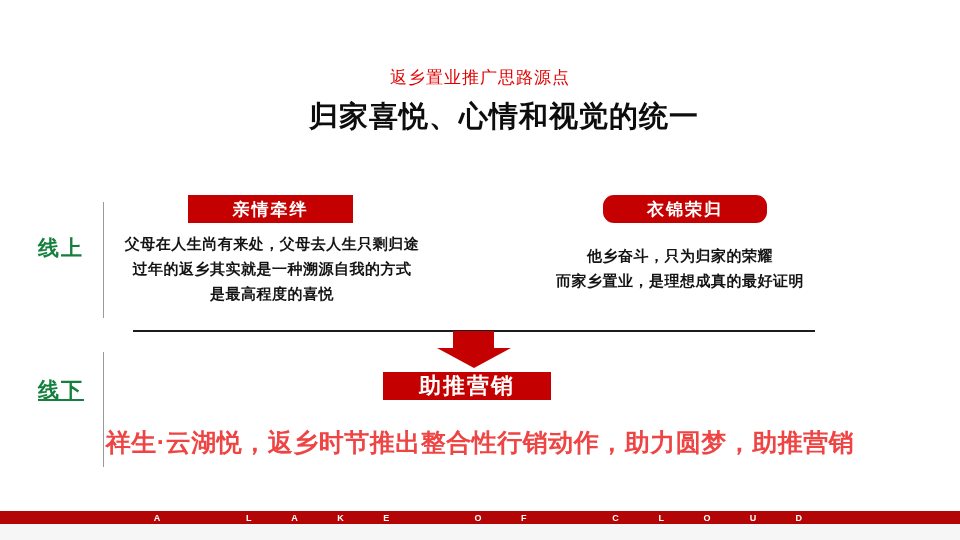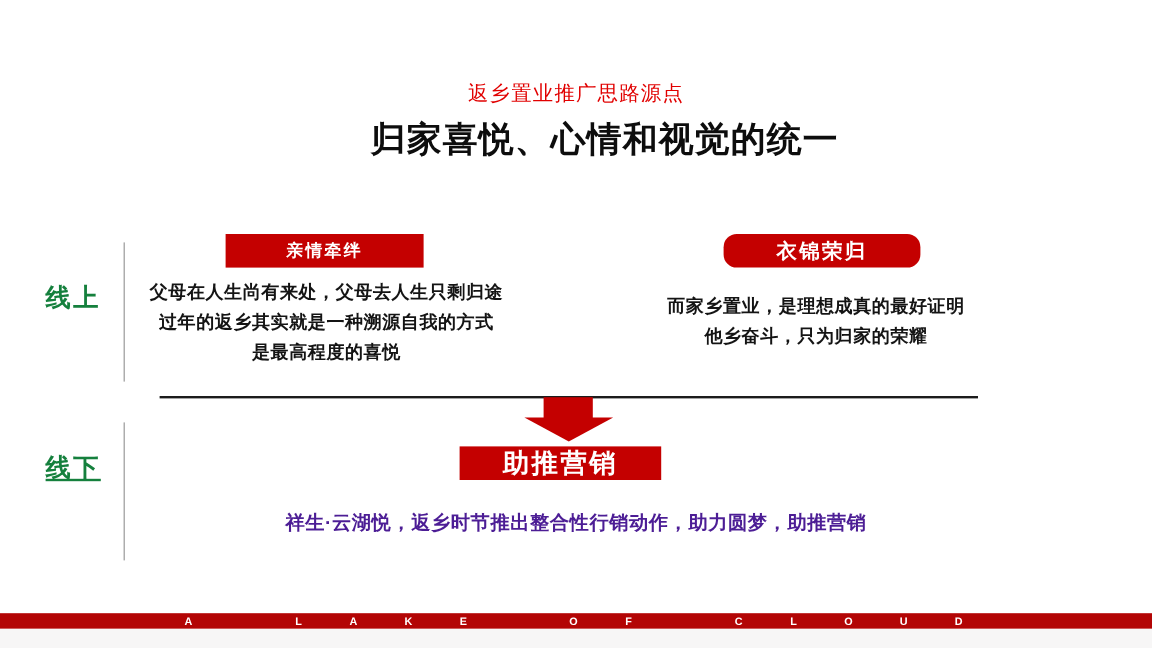--- a/index.html
+++ b/index.html
@@ -42,21 +42,21 @@
   .vline.bottom { top: 352px; height: 115px; }
   .topic-box {
     position: absolute;
     height: 28px;
     background: #c40000;
     color: #ffffff;
     font-weight: bold;
     display: flex; align-items: center; justify-content: center;
     letter-spacing: 2px;
   }
-  .topic-box.left  { left: 188px; top: 195px; width: 165px; font-size: 14px; }
+  .topic-box.left  { left: 188px; top: 195px; width: 165px; font-size: 17px; }
   .topic-box.right { left: 603px; top: 195px; width: 164px; font-size: 17px; border-radius: 11px; }
   .topic-box.center{ left: 383px; top: 372px; width: 168px; font-size: 22px; }
   .para {
     position: absolute;
     text-align: center;
     font-size: 15px; font-weight: bold;
     line-height: 25px;
     color: #141414;
     letter-spacing: 0.5px;
   }
@@ -75,22 +75,22 @@
   .arrow-head {
     position: absolute; left: 437px; top: 348px;
     width: 0; height: 0;
     border-left: 37px solid transparent;
     border-right: 37px solid transparent;
     border-top: 20px solid #c40000;
   }
   .conclusion {
     position: absolute; left: 0; right: 0; top: 426px;
     text-align: center;
-    font-size: 16px; font-weight: bold;
-    color: #4c1d95;
+    font-size: 25px; font-weight: bold;
+    color: #ef4444;
     letter-spacing: 0.5px;
   }
   .footer-bar {
     position: absolute; left: 0; top: 511px;
     width: 960px; height: 13px;
     background: #b30505;
   }
   .footer-letters {
     position: absolute; left: 152px; top: 0;
     width: 652px; height: 13px;
@@ -128,22 +128,22 @@
   <div class="para left">
     <div>父母在人生尚有来处，父母去人生只剩归途</div>
     <div>过年的返乡其实就是一种溯源自我的方式</div>
     <div>是最高程度的喜悦</div>
   </div>
 
   <div class="topic-box right">
     <span>衣锦荣归</span>
   </div>
   <div class="para right">
+    <div>他乡奋斗，只为归家的荣耀</div>
     <div>而家乡置业，是理想成真的最好证明</div>
-    <div>他乡奋斗，只为归家的荣耀</div>
   </div>
 
   <div class="hline"></div>
 
   <div class="arrow-shaft"></div>
   <div class="arrow-head"></div>
 
   <div class="topic-box center">
     <span>助推营销</span>
   </div>

